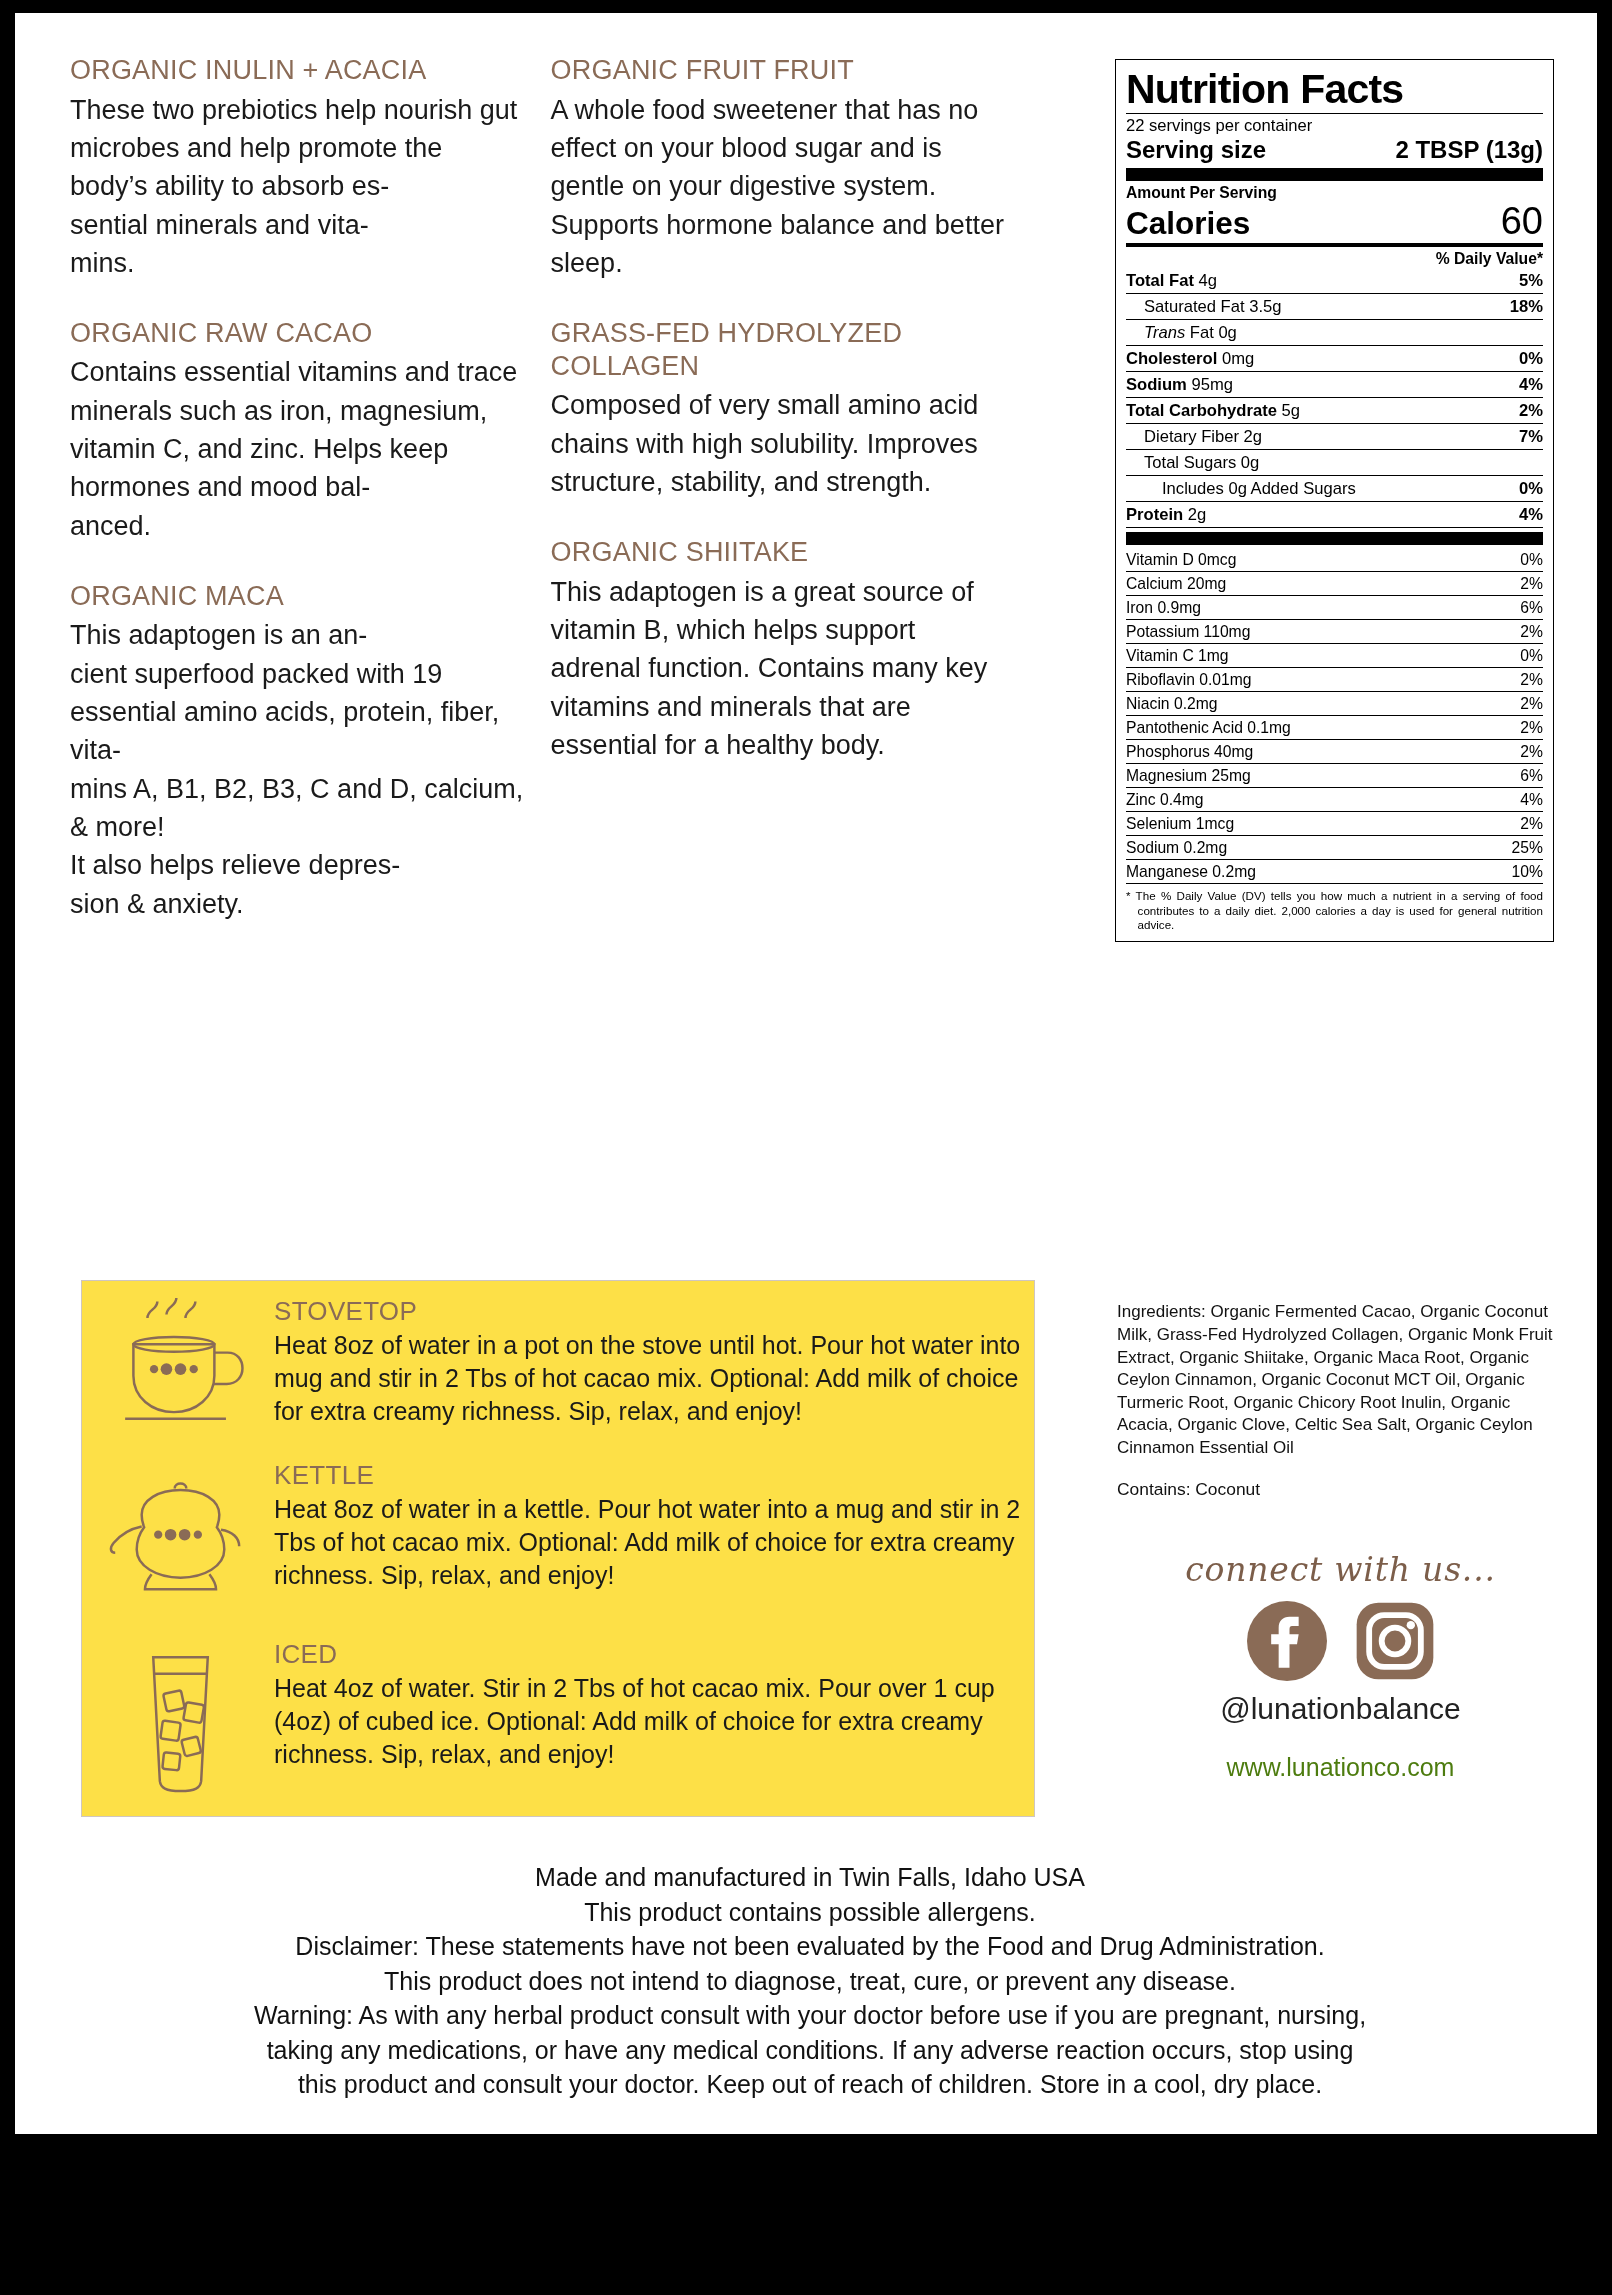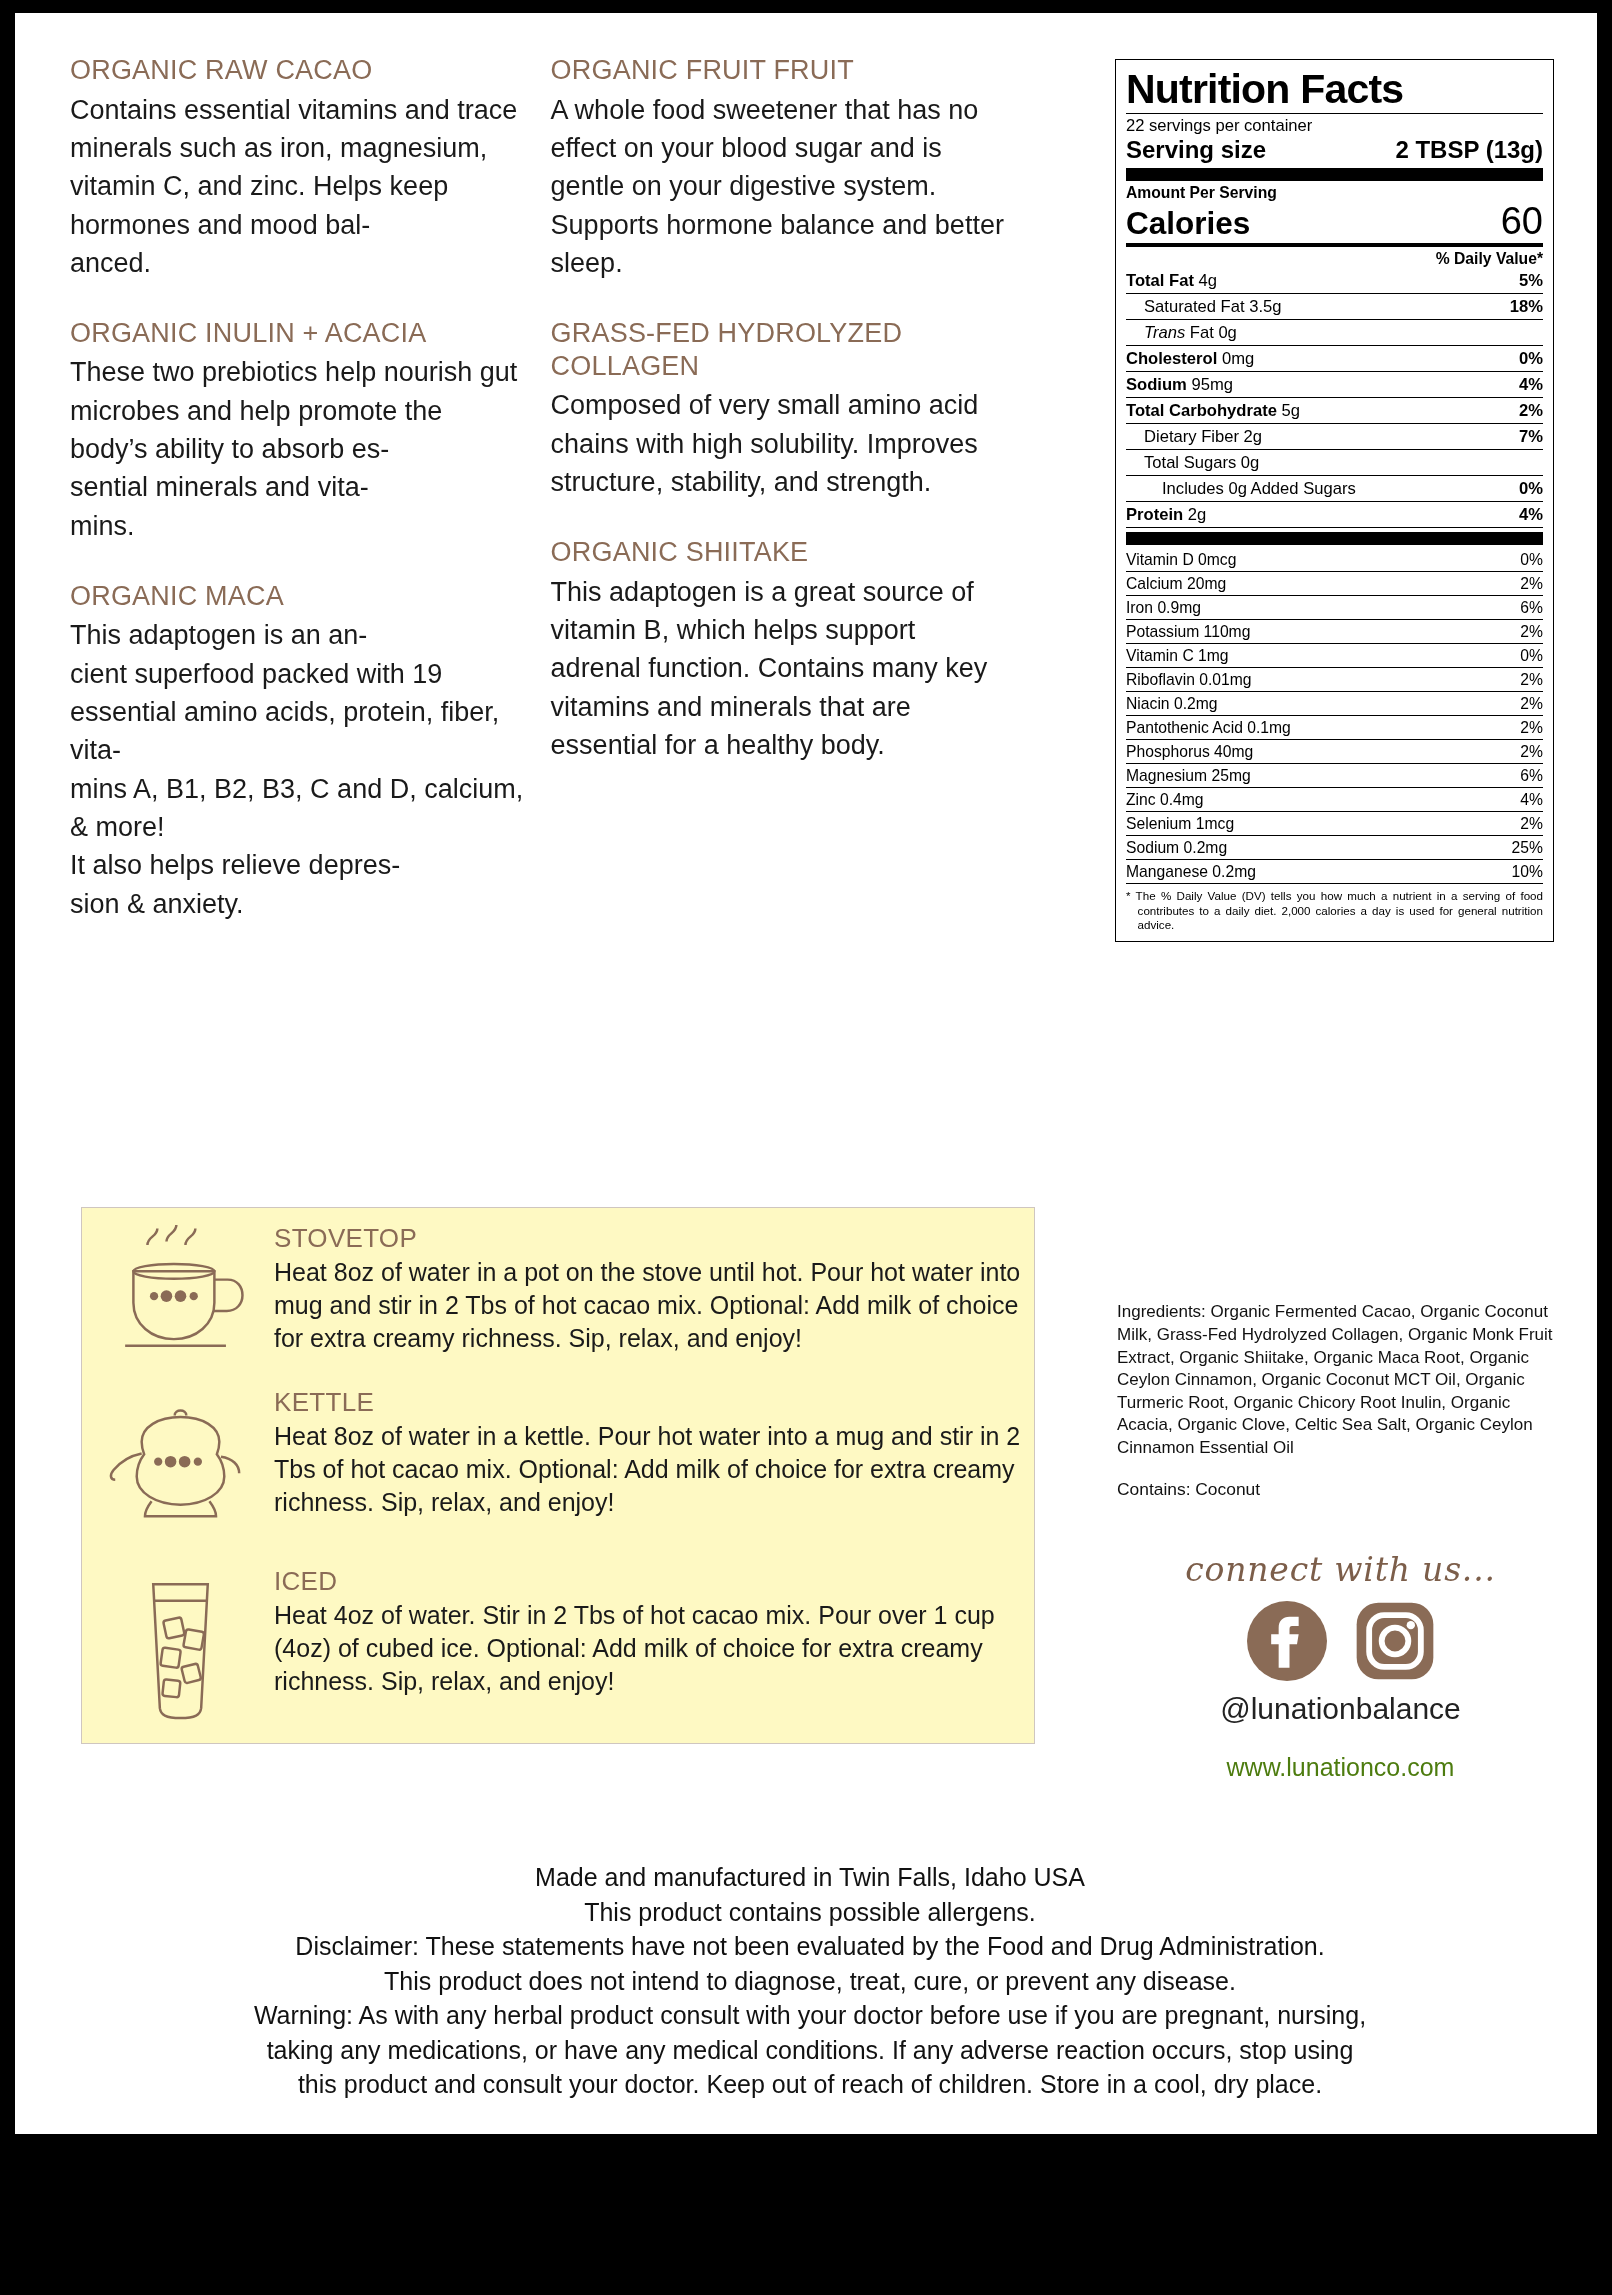--- a/index.html
+++ b/index.html
@@ -136,25 +136,25 @@
   .website {
     margin-top: 26.5px;
     font-size: 25px;
     color: #4d7c0f;
   }
 
   
   .directions {
     position: absolute;
     left: 66px;
-    top: 1194px;
+    top: 1267px;
     width: 954px;
     height: 537px;
     border: 0.8px solid #cfc6c0;
-    background: #fef9c3;
+    background: #fde047;
   }
   .dir-item { position: relative; }
   .dir-icon {
     position: absolute;
     left: 15px;
     width: 166px;
     text-align: center;
   }
   .dir-text { margin-left: 192px; padding-right: 11.6px; }
   .dir-head {
@@ -184,30 +184,30 @@
   }
 </style>
 </head>
 <body>
 
 <div class="page">
 
   <div class="benefits">
     <div class="bcol">
       <div class="bitem">
-        <div class="bhead">ORGANIC RAW CACAO</div>
-        <div class="bbody">Contains essential vitamins and trace minerals such as iron, magnesium, vitamin C, and zinc. Helps keep hormones and mood bal-
-anced.</div>
-      </div>
-      <div class="bitem">
         <div class="bhead">ORGANIC INULIN + ACACIA</div>
         <div class="bbody">These two prebiotics help nourish gut microbes and help promote the
 body’s ability to absorb es-
 sential minerals and vita-
 mins.</div>
+      </div>
+      <div class="bitem">
+        <div class="bhead">ORGANIC RAW CACAO</div>
+        <div class="bbody">Contains essential vitamins and trace minerals such as iron, magnesium, vitamin C, and zinc. Helps keep hormones and mood bal-
+anced.</div>
       </div>
       <div class="bitem">
         <div class="bhead">ORGANIC MACA</div>
         <div class="bbody">This adaptogen is an an-
 cient superfood packed with 19 essential amino acids, protein, fiber, vita-
 mins A, B1, B2, B3, C and D, calcium, &amp; more!
 It also helps relieve depres-
 sion &amp; anxiety.</div>
       </div>
     </div>

